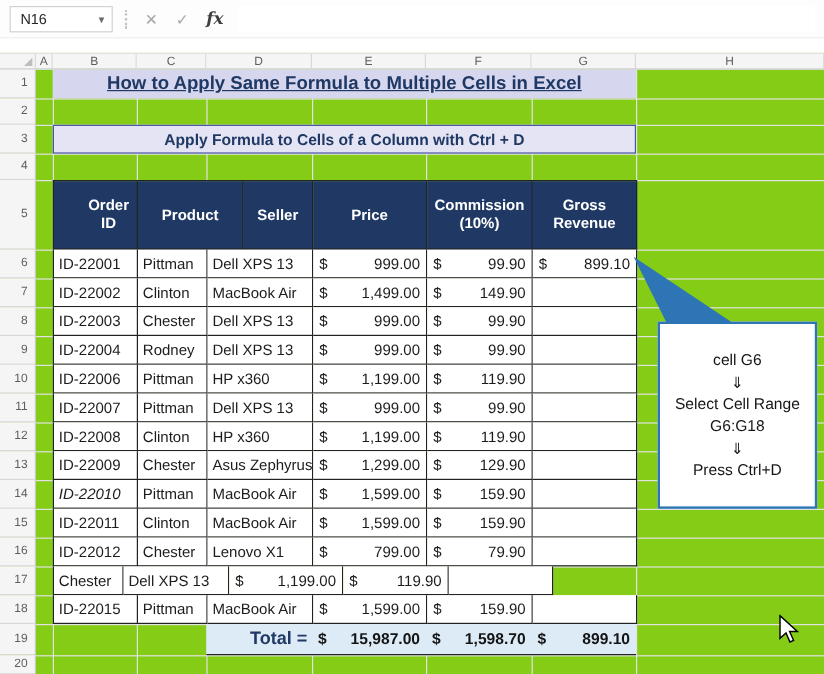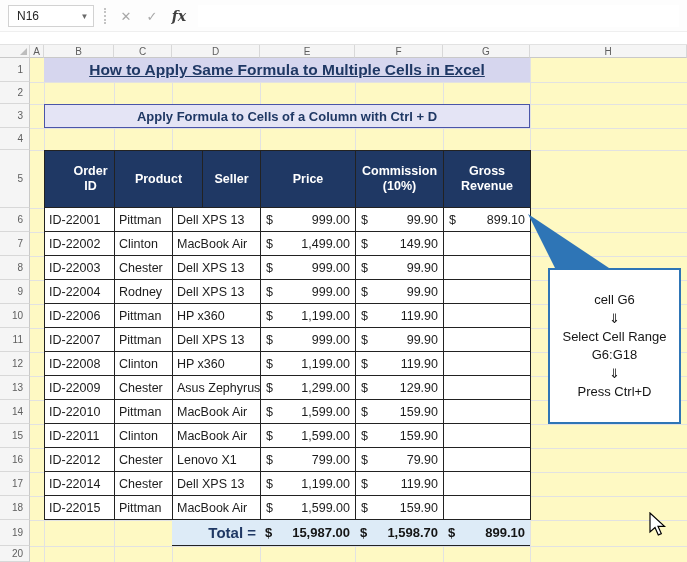--- a/index.html
+++ b/index.html
@@ -1,21 +1,21 @@
 <!DOCTYPE html>
 <html style="--navy: #1F3864; --title_bg: #D6D6EE; --subtitle_bg: #E4E4F5; --subtitle_border: #4A55A8; --total_bg: #DDEBF7; --callout_border: #2E75B6; --gridline: #E2E2E2; --cell_border: #222222;"><head>
 <meta charset="utf-8">
 <style>
   :root{
     --navy:#1F3864; --title_bg:#D6D6EE; --subtitle_bg:#E4E4F5; --subtitle_border:#4A55A8;
     --total_bg:#DDEBF7; --callout_border:#2E75B6; --gridline:#E2E2E2; --cell_border:#222222;
   }
   *{box-sizing:border-box; margin:0; padding:0;}
   body{background:#fff; font-family:"Liberation Sans", sans-serif;}
-  #app{position:relative; width:687px; height:562px; background:#fef9c3; overflow:hidden;}
+  #app{position:relative; width:687px; height:562px; background:#84cc16; overflow:hidden;}
 
   
   .chrome{position:absolute; left:0; top:0; width:687px; height:44px; background:#fff; z-index:6;}
   .fb-strip{position:absolute; left:0; top:0; width:100%; height:32px; background:#fdfdfd; border-bottom:1px solid #efefef;}
   .name-box{position:absolute; left:8px; top:5px; width:86px; height:22px; background:#fff; border:1px solid #d2d2d2; display:flex; align-items:center; font-size:12px; color:#262626;}
   .nb-text{flex:1; padding-left:8px;}
   .nb-caret{width:17px; font-size:8px; color:#6a6a6a; text-align:center;}
   .sep-dots{position:absolute; left:104px; top:8px; height:16px; width:0; border-left:2px dotted #c4c4c4;}
   .fb-icon{position:absolute; top:5px; height:22px; display:flex; align-items:center; justify-content:center; font-size:13px;}
   .ic-cancel{left:114px; width:24px; color:#a8a8a8;}
@@ -267,21 +267,21 @@
             <span>$</span>
             <span>1,299.00</span>
           </div>
           <div class="td money" style="width: 88px;">
             <span>$</span>
             <span>129.90</span>
           </div>
           <div class="td money" style="width: 87px;"></div>
         </div>
         <div class="trow">
-          <div class="td" style="width: 70px;">ID-22010</div>
+          <div class="td" style="width: 70px; font-style: italic;">ID-22010</div>
           <div class="td" style="width: 58px;">Pittman</div>
           <div class="td" style="width: 88px;">MacBook Air</div>
           <div class="td money" style="width: 95px;">
             <span>$</span>
             <span>1,599.00</span>
           </div>
           <div class="td money" style="width: 88px;">
             <span>$</span>
             <span>159.90</span>
           </div>
@@ -309,21 +309,20 @@
             <span>$</span>
             <span>799.00</span>
           </div>
           <div class="td money" style="width: 88px;">
             <span>$</span>
             <span>79.90</span>
           </div>
           <div class="td money" style="width: 87px;"></div>
         </div>
         <div class="trow">
-          <div class="td" style="width: 70px;">ID-22014</div>
           <div class="td" style="width: 58px;">Chester</div>
           <div class="td" style="width: 88px;">Dell XPS 13</div>
           <div class="td money" style="width: 95px;">
             <span>$</span>
             <span>1,199.00</span>
           </div>
           <div class="td money" style="width: 88px;">
             <span>$</span>
             <span>119.90</span>
           </div>

